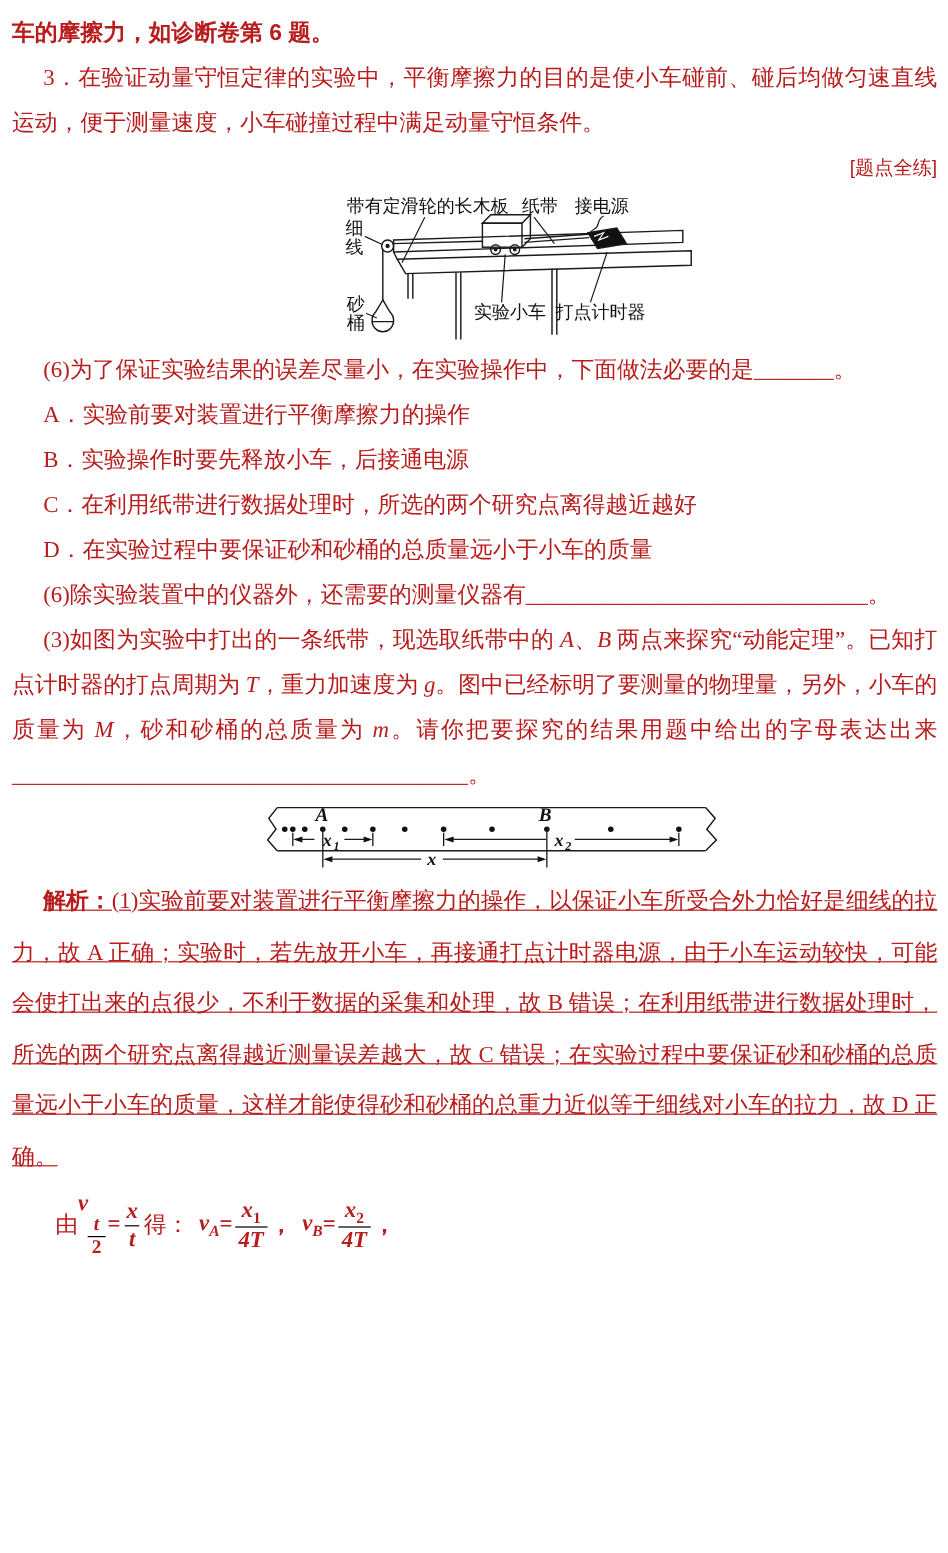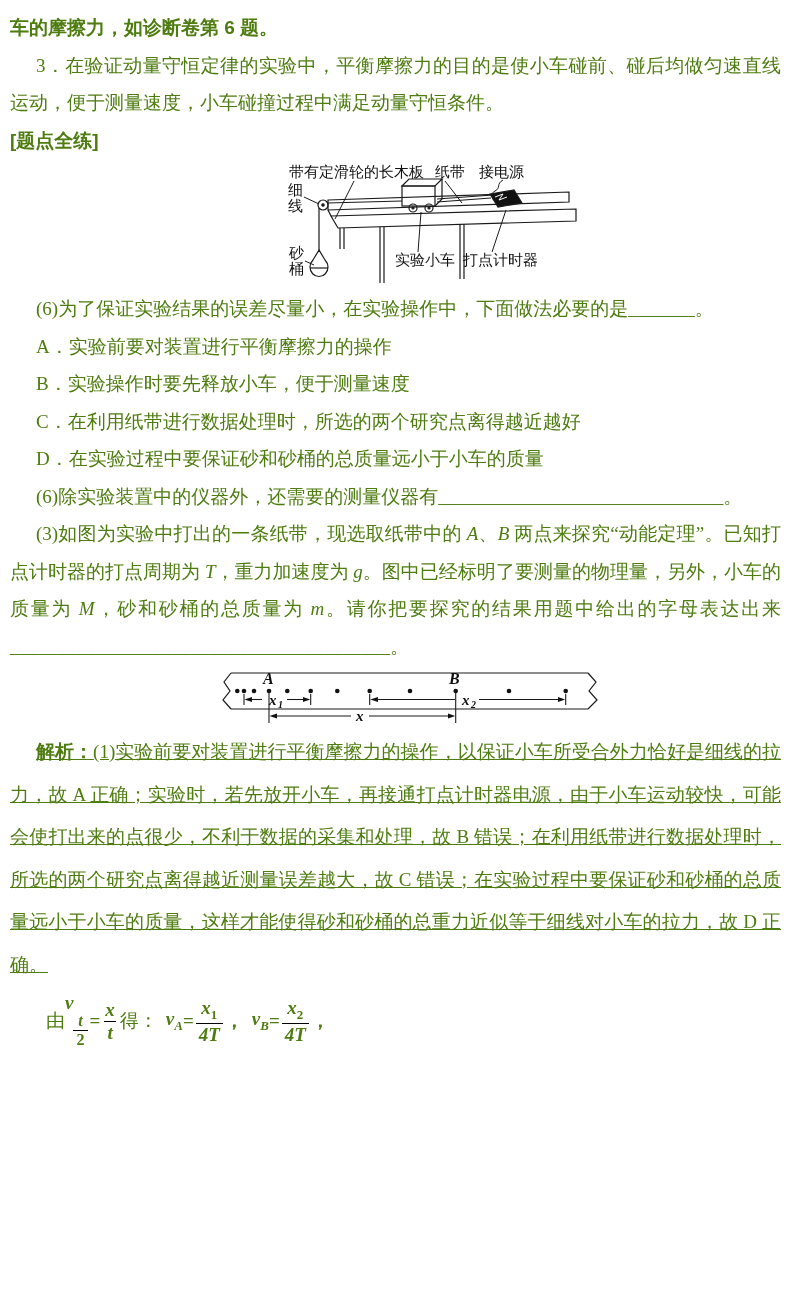--- a/index.html
+++ b/index.html
@@ -1,28 +1,28 @@
 <!DOCTYPE html>
 <html><head>
 <meta charset="utf-8">
 <style>
   html,body{margin:0;padding:0;background:#e8e8e8;}
   .page{
     width:790px;height:1294px;box-sizing:border-box;
-    margin:0 auto;background:#ffffff;color:#4d7c0f;
+    margin:0 auto;background:#ffffff;color:#b91c1c;
     font-family:"Liberation Serif","DejaVu Serif",serif;
     font-size:19px;overflow:hidden;
     padding:9px 9px 0 10px;
   }
   p{margin:0;}
   .q{line-height:37.5px;text-align:justify;}
   .sol{line-height:42.5px;text-align:justify;text-decoration:underline;}
   .indent{text-indent:26px;}
-  .center{text-align:left;font-weight:700;text-indent:0;
-    font-family:"Liberation Sans","DejaVu Sans",sans-serif;font-size:19px;}
+  .center{text-align:right;font-weight:400;text-indent:0;
+    font-family:"Liberation Sans","DejaVu Sans",sans-serif;font-size:16px;}
   .b{font-weight:700;font-family:"Liberation Sans","DejaVu Sans",sans-serif;}
   .i{font-style:italic;}
   .fig{display:block;}
   .fig-apparatus{margin:5px 0 0 222px;}
   .fig-tape{margin:5px 0 3px 207px;}
   svg text{fill:#111;}
   .cjk-label{font-family:"Liberation Serif","DejaVu Serif",serif;font-size:15px;}
   .math-label{font-family:"Liberation Serif","DejaVu Serif",serif;font-style:italic;font-weight:700;}
   
   .formula{height:58px;margin-top:6px;padding-left:36px;display:flex;align-items:center;}
@@ -111,21 +111,21 @@
       <text x="56" y="47">线</text>
       <text x="57" y="94">砂</text>
       <text x="57" y="110">桶</text>
       <text x="163" y="101">实验小车</text>
       <text x="231" y="101">打点计时器</text>
     </g>
   </svg>
 
   <p class="q indent"><span>(6)为了保证实验结果的误差尽量小，在实验操作中，下面做法必要的是_______。</span></p>
   <p class="q indent"><span>A．实验前要对装置进行平衡摩擦力的操作</span></p>
-  <p class="q indent"><span>B．实验操作时要先释放小车，便于测量速度</span></p>
+  <p class="q indent"><span>B．实验操作时要先释放小车，后接通电源</span></p>
   <p class="q indent"><span>C．在利用纸带进行数据处理时，所选的两个研究点离得越近越好</span></p>
   <p class="q indent"><span>D．在实验过程中要保证砂和砂桶的总质量远小于小车的质量</span></p>
   <p class="q indent"><span>(6)除实验装置中的仪器外，还需要的测量仪器有</span><span>______________________________</span><span>。</span></p>
   <p class="q indent"><span>(3)如图为实验中打出的一条纸带，现选取纸带中的 </span><span class="i">A</span><span>、</span><span class="i">B</span><span> 两点来探究“动能定理”。已知打点计时器的打点周期为 </span><span class="i">T</span><span>，重力加速度为 </span><span class="i">g</span><span>。图中已经标明了要测量的物理量，另外，小车的质量为 </span><span class="i">M</span><span>，砂和砂桶的总质量为 </span><span class="i">m</span><span>。请你把要探究的结果用题中给出的字母表达出来</span><span>________________________________________</span><span>。</span></p>
 
   <svg class="fig fig-tape" width="384" height="58" viewBox="0 0 384 58">
     <g fill="none" stroke="#1a1a1a" stroke-width="1.2">
       <line x1="14" y1="3" x2="371" y2="3"></line>
       <line x1="14" y1="39" x2="371" y2="39"></line>
       <path d="M14,3 L7,12 L13,21 L6,30 L14,39"></path>

